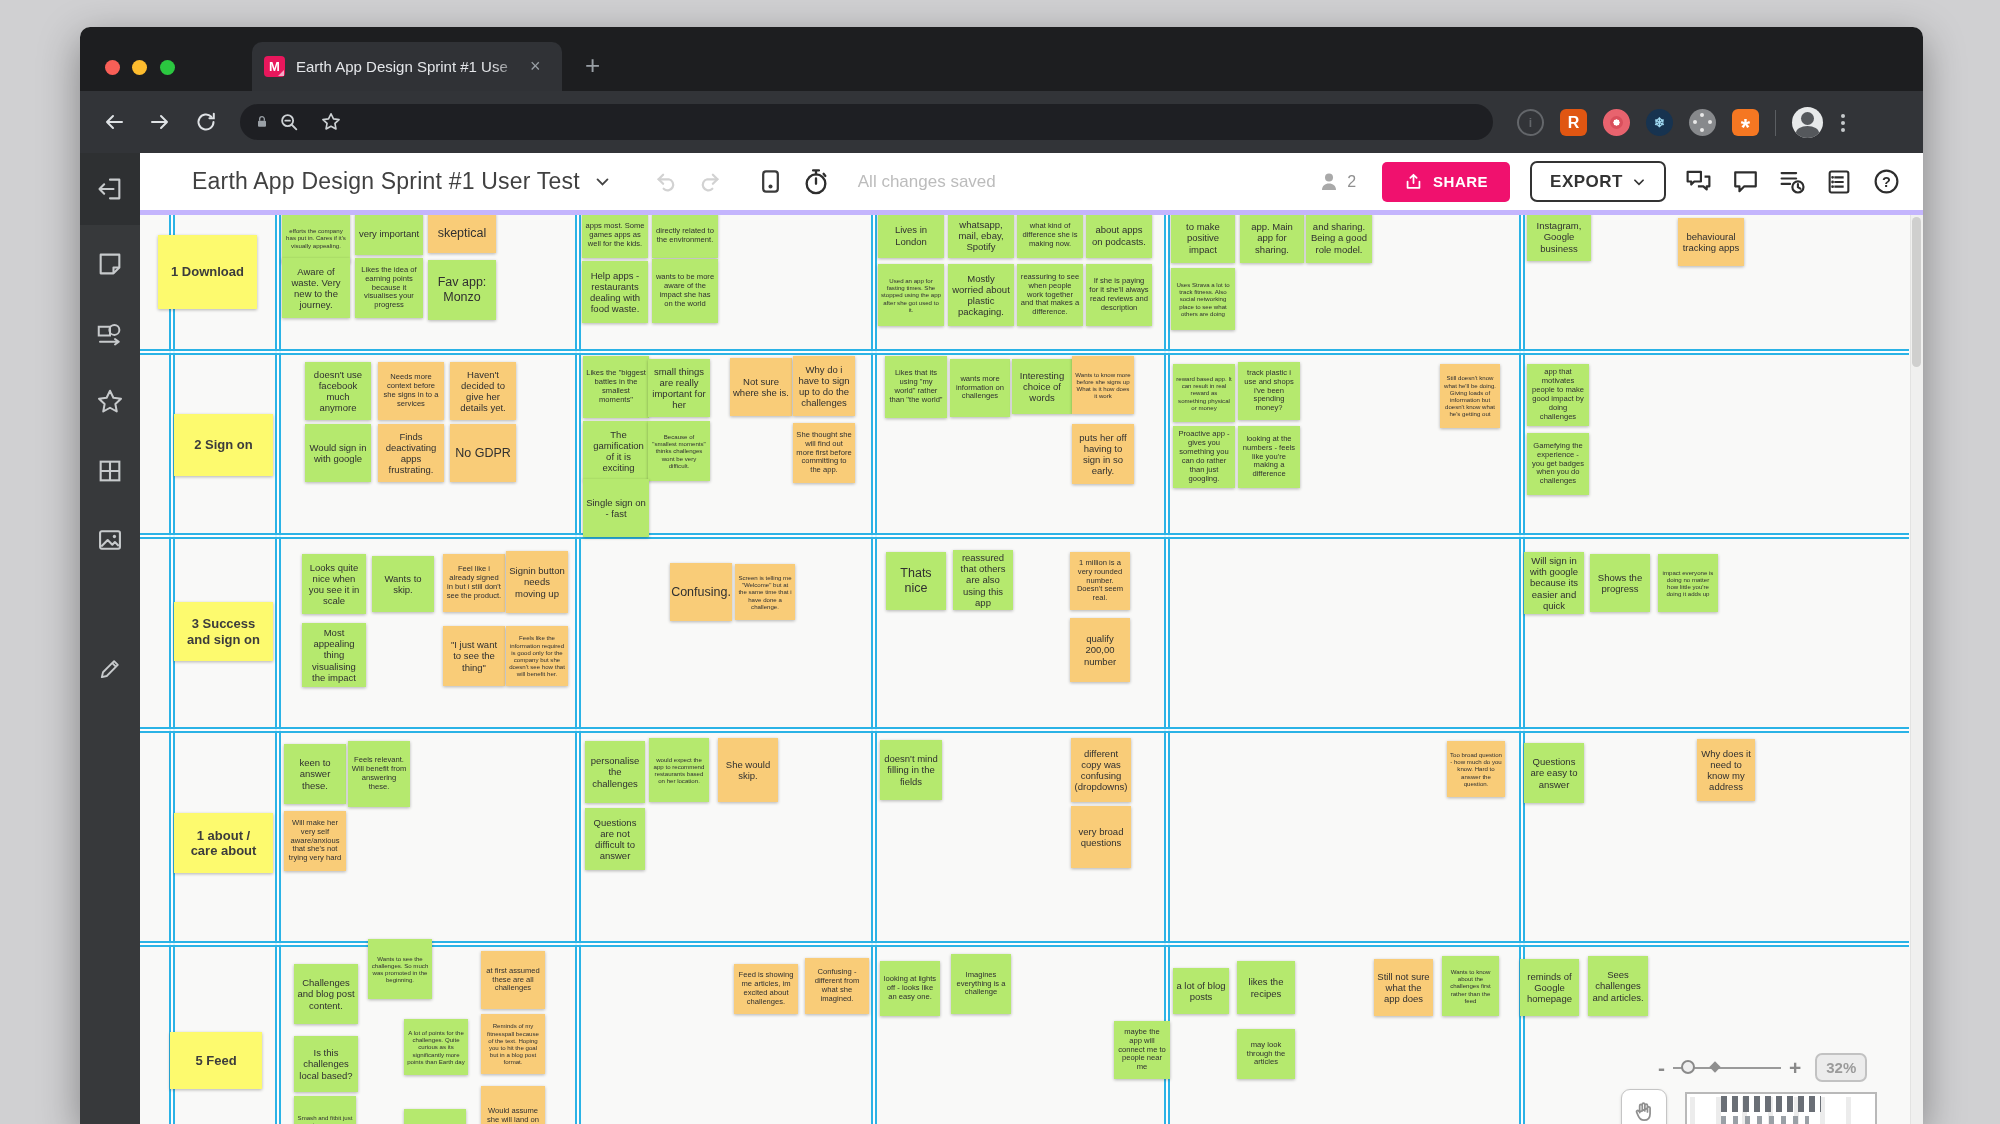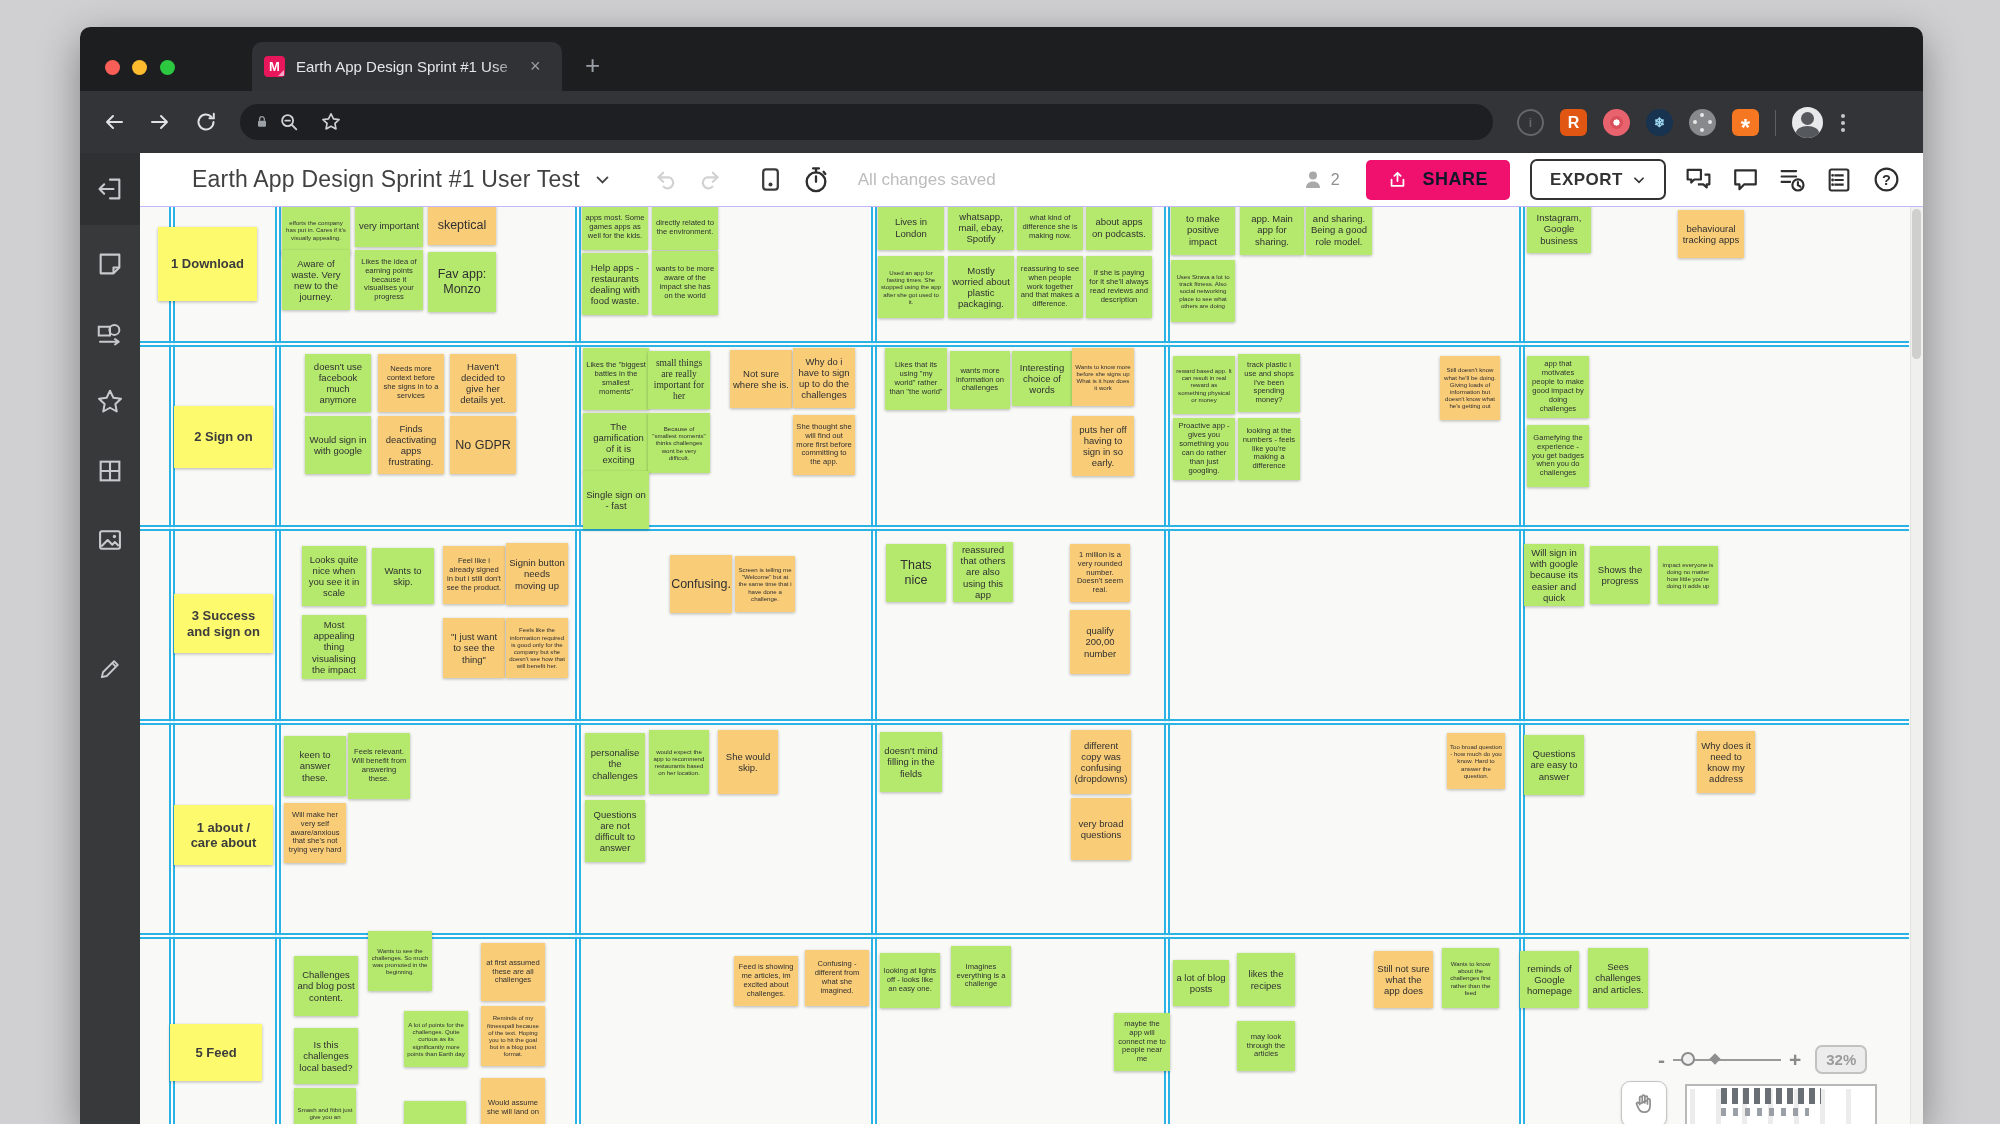--- a/index.html
+++ b/index.html
@@ -51,30 +51,30 @@
   .kebab i{width:4px;height:4px;border-radius:50%;background:#c6c9cc;}
 
   
   .content { display:flex; height:971px; }
   .sidebar { width:60px; background:#37393b; display:flex; flex-direction:column; align-items:center; }
   .side-tile { width:60px; height:72px; background:#2e3032; display:flex; align-items:center; justify-content:center; }
   .side-ic { width:60px; height:60px; display:flex; align-items:center; justify-content:center; margin-top:9px;}
   .side-gap { height:60px; }
   .main { flex:1; display:flex; flex-direction:column; }
 
-  .muraltop { height:54px; background:#fff; border-bottom:1px solid #c4b5fd; display:flex; align-items:center; position:relative; z-index:5;}
+  .muraltop { height:62px; background:#fff; border-bottom:5px solid #c4b5fd; display:flex; align-items:center; position:relative; z-index:5;}
   .m-title { font-size:23px; color:#414141; margin-left:52px; letter-spacing:.2px;}
   .m-chev { margin-left:14px; }
   .histicons { display:flex; gap:16px; margin-left:42px; }
   .m-tools { display:flex; gap:18px; margin-left:34px; align-items:center;}
   .status { color:#bcbcbc; font-size:17px; margin-left:28px; }
   .m-right { margin-left:auto; display:flex; align-items:center; gap:0; padding-right:22px;}
   .people { display:flex; align-items:center; gap:4px; color:#8f8f8f; font-size:16px; margin-right:26px;}
-  .sharebtn { background:#f0116e; color:#0f172a; border:none; font-size:18px; font-weight:bold; letter-spacing:.5px;
-              border-radius:5px; height:40px; padding:0 22px; display:flex; align-items:center; gap:16px; font-family:inherit;}
+  .sharebtn { background:#f0116e; color:#ffffff; border:none; font-size:15px; font-weight:bold; letter-spacing:.5px;
+              border-radius:5px; height:40px; padding:0 22px; display:flex; align-items:center; gap:10px; font-family:inherit;}
   .exportbtn { background:#fff; color:#333; border:2px solid #333; font-size:17px; font-weight:bold; letter-spacing:.5px;
                border-radius:7px; height:41px; padding:0 18px; margin-left:20px; display:flex; align-items:center; gap:9px; font-family:inherit;}
   .topicon { width:30px; height:30px; margin-left:17px; display:flex; align-items:center; justify-content:center;}
 
   
   .canvas { position:relative; flex:1; background:#f9f9f8; overflow:hidden; }
   .gridline { position:absolute; background:linear-gradient(90deg,#2bb3e6 0 2px,rgba(255,255,255,.85) 2px 4px,#2bb3e6 4px 6px); }
   .gridline.v { width:6px; top:0; bottom:0; }
   .gridline.h { height:6px; left:0; right:14px; background:linear-gradient(180deg,#2bb3e6 0 2px,rgba(255,255,255,.85) 2px 4px,#2bb3e6 4px 6px); }
   .note, .rowlabel { position:absolute; display:flex; align-items:center; justify-content:center; text-align:center;
@@ -363,21 +363,21 @@
           <div class="note g n" style="left: 1387px; top: -2px; width: 64px; height: 48px;">Instagram, Google business</div>
           <div class="note o n" style="left: 1538px; top: 3px; width: 66px; height: 48px;">behavioural tracking apps</div>
           <div class="rowlabel" style="left: 34px; top: 199px; width: 99px; height: 62px;">2 Sign on</div>
           <div class="note g n" style="left: 165px; top: 147px; width: 66px; height: 58px;">doesn't use facebook much anymore</div>
           <div class="note o s" style="left: 238px; top: 147px; width: 66px; height: 58px;">Needs more context before she signs in to a services</div>
           <div class="note o n" style="left: 310px; top: 147px; width: 66px; height: 58px;">Haven't decided to give her details yet.</div>
           <div class="note g n" style="left: 165px; top: 209px; width: 66px; height: 58px;">Would sign in with google</div>
           <div class="note o n" style="left: 238px; top: 209px; width: 66px; height: 58px;">Finds deactivating apps frustrating.</div>
           <div class="note o b" style="left: 310px; top: 209px; width: 66px; height: 58px;">No GDPR</div>
           <div class="note g s" style="left: 443px; top: 141px; width: 66px; height: 62px;">Likes the "biggest battles in the smallest moments"</div>
-          <div class="note g n" style="left: 508px; top: 144px; width: 62px; height: 58px; font-family: Liberation Serif, serif;">small things are really important for her</div>
+          <div class="note g n" style="left: 508px; top: 144px; width: 62px; height: 58px;">small things are really important for her</div>
           <div class="note o n" style="left: 590px; top: 143px; width: 62px; height: 58px;">Not sure where she is.</div>
           <div class="note o n" style="left: 653px; top: 141px; width: 62px; height: 60px;">Why do i have to sign up to do the challenges</div>
           <div class="note g n" style="left: 443px; top: 206px; width: 66px; height: 60px; padding-left: 8px;">The gamification of it is exciting</div>
           <div class="note g t" style="left: 508px; top: 206px; width: 62px; height: 60px;">Because of "smallest moments" thinks challenges wont be very difficult.</div>
           <div class="note o s" style="left: 653px; top: 208px; width: 62px; height: 60px;">She thought she will find out more first before committing to the app.</div>
           <div class="note g n" style="left: 443px; top: 264px; width: 66px; height: 58px;">Single sign on - fast</div>
           <div class="note g s" style="left: 745px; top: 141px; width: 62px; height: 62px;">Likes that its using "my world" rather than "the world"</div>
           <div class="note g s" style="left: 810px; top: 144px; width: 60px; height: 58px;">wants more information on challenges</div>
           <div class="note g n" style="left: 872px; top: 144px; width: 60px; height: 55px;">Interesting choice of words</div>
           <div class="note o t" style="left: 932px; top: 141px; width: 62px; height: 58px;">Wants to know more before she signs up What is it how does it work</div>

